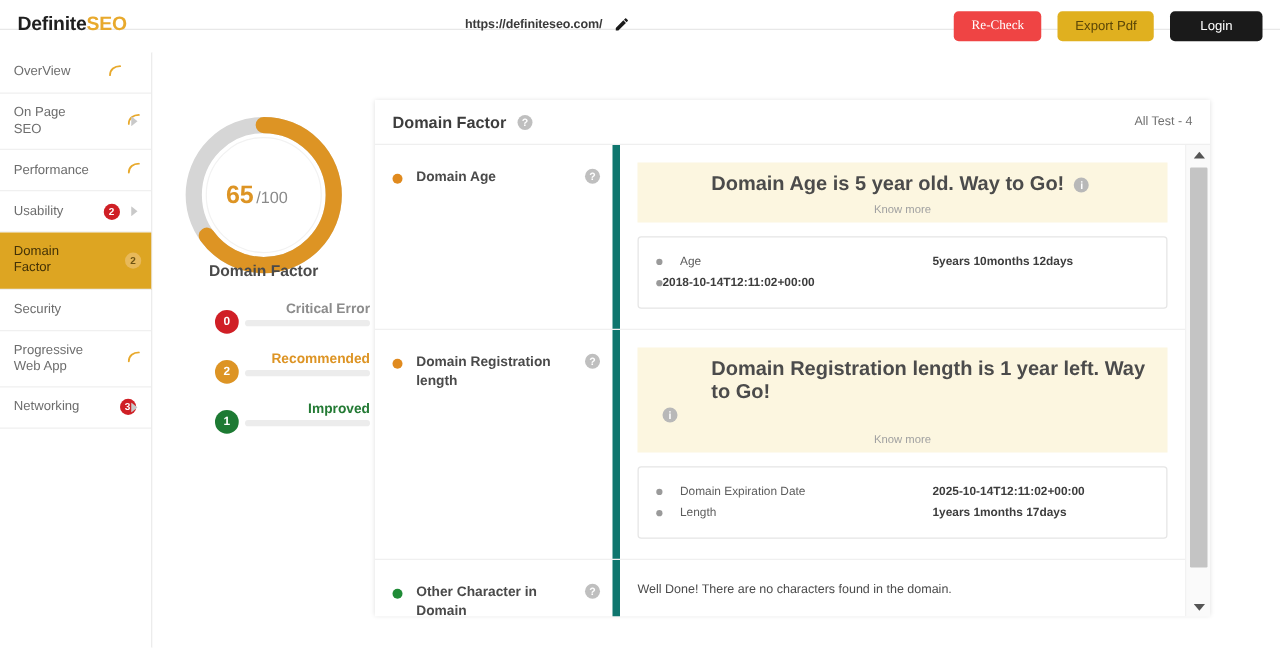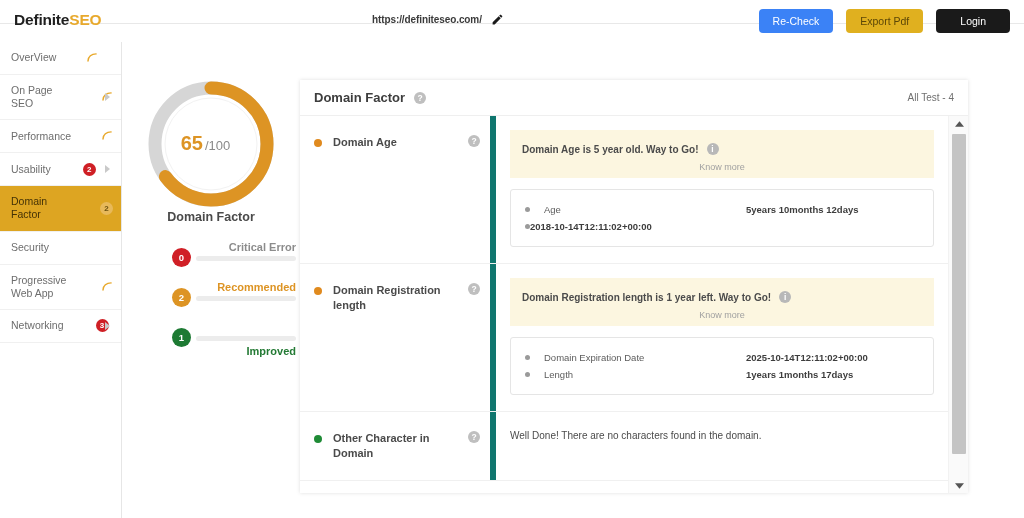--- a/index.html
+++ b/index.html
@@ -28,21 +28,21 @@
     display: flex; align-items: center; gap: 9px;
   }
   .urltext { font-size: 10px; color: #3a3a3a; font-weight: bold; letter-spacing: -0.1px; }
   .pencil-ico { width: 13px; height: 13px; display: block; }
   .btns { position: absolute; right: 14px; top: 9px; display: flex; gap: 13px; }
   .btn {
     height: 24px; border-radius: 4px; border: none;
     font-size: 10.5px; font-family: "Liberation Sans", sans-serif;
     cursor: pointer; padding: 0 14px; line-height: 24px;
   }
-  .btn-dark { background: #3b82f6; color: #ffffff; }
+  .btn-dark { background: #ef4444; color: #ffffff; font-family: Liberation Serif, serif; }
   .btn-gold { background: #e0b01f; color: #5c4707; }
   .btn-login { background: #1a1a1a; color: #ffffff; padding: 0 24px; }
 
   
   .sidebar {
     position: absolute; left: 0; top: 42px;
     width: 122px; height: 476px;
     background: #ffffff; border-right: 1px solid #e6e6e6;
   }
   .navitem {
@@ -65,21 +65,21 @@
     border-radius: 50%; text-align: center;
     font-size: 8px; color: #fff; font-weight: bold;
     flex: 0 0 auto;
   }
   .badge.red { background: #cf1f25; }
   .badge.soft { background: #e8b95a; color: #6d5210; }
   .chev { position: absolute; right: 10px; top: 50%; transform: translateY(-50%); }
 
   
   .gaugepanel { position: absolute; left: 122px; top: 42px; width: 178px; height: 476px; background: #fff; }
-  .gauge-wrap { position: absolute; left: 19px; top: 32px; width: 140px; height: 140px; }
+  .gauge-wrap { position: absolute; left: 19px; top: 44px; width: 140px; height: 140px; }
   .gauge-label {
     position: absolute; left: 0; top: 168px; width: 178px;
     text-align: center; font-size: 12.5px; color: #4a4a4a; font-weight: bold;
   }
   .statlist { position: absolute; left: 12px; top: 196px; width: 166px; }
   .statrow { position: relative; height: 40px; }
   .statcircle {
     position: absolute; left: 38px; top: 10px;
     width: 19px; height: 19px; border-radius: 50%;
     color: #fff; font-size: 9.5px; font-weight: bold;
@@ -87,21 +87,21 @@
   }
   .stat-red { background: #d01f26; }
   .stat-orange { background: #dd9424; }
   .stat-green { background: #1d7a33; }
   .stattext {
     position: absolute; right: 4px; top: 3px;
     font-size: 11px; font-weight: bold;
   }
   .t-grey { color: #8c8c8c; }
   .t-orange { color: #dd9424; }
-  .t-green { color: #237a34; margin-top: 24px; }
+  .t-green { color: #237a34; }
   .track {
     position: absolute; left: 62px; top: 18px; right: 4px;
     height: 5px; border-radius: 3px; background: #ececec;
   }
   .fill { height: 5px; border-radius: 3px; }
   .fill.orange { background: #dd9424; }
   .fill.green { background: #237a34; }
 
   
   .maincard {
@@ -138,21 +138,21 @@
   .dot.green { background: #1f8b36; }
   .sec-name {
     margin-left: 11px; font-size: 11px; color: #4a4a4a;
     font-weight: bold; line-height: 1.35; flex: 1;
   }
   .sec-right { flex: 1; padding: 14px 14px 16px 14px; }
 
   .alert {
     background: #fcf6e0; padding: 9px 12px 6px 12px; position: relative;
   }
-  .alert-text { font-size: 10px; color: #4b4b4b; font-weight: bold; display: inline-block; }
+  .alert-text { font-size: 16px; color: #4b4b4b; font-weight: bold; display: inline-block; margin-left: 47px; }
   .knowmore {
     display: block; text-align: center; font-size: 9px;
     color: #a0a0a0; margin-top: 5px; cursor: pointer;
   }
   .detailbox {
     border: 1px solid #e5e5e5; border-radius: 3px;
     margin-top: 11px; padding: 11px 14px 11px 14px;
   }
   .drow { display: flex; align-items: center; padding: 3px 0; }
   .dbullet { width: 5px; height: 5px; border-radius: 50%; background: #9a9a9a; flex: 0 0 auto; }

